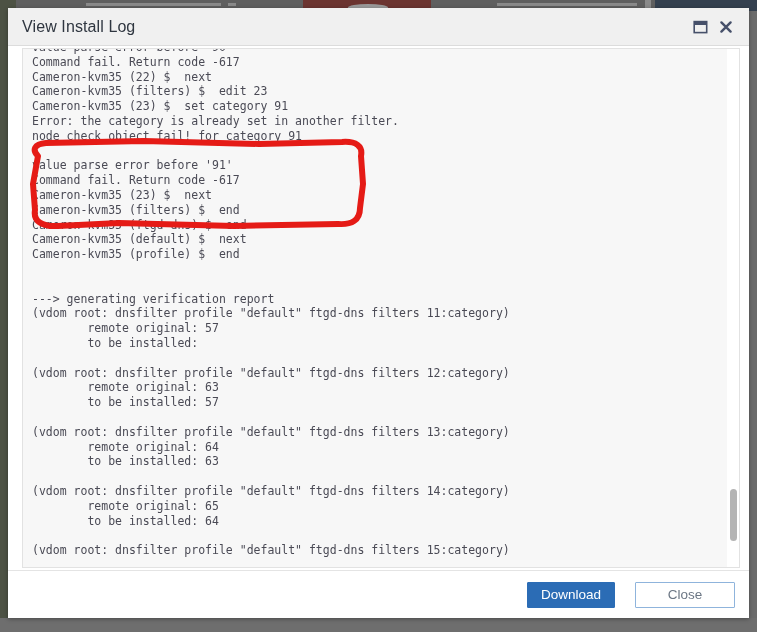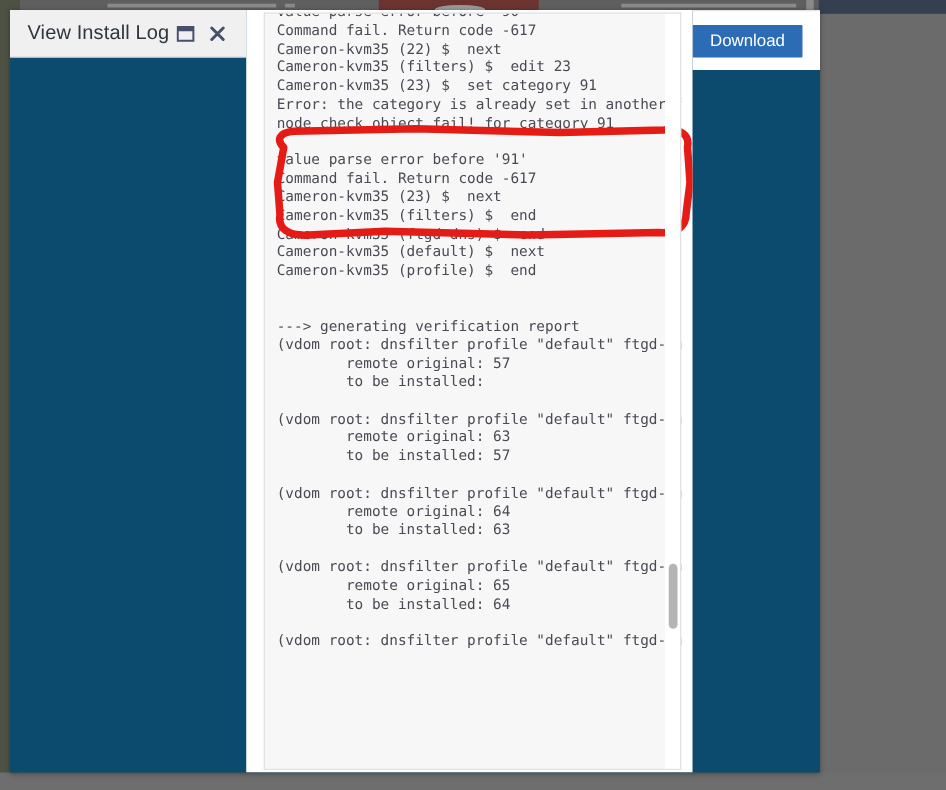--- a/index.html
+++ b/index.html
@@ -33,26 +33,26 @@
   #backdrop .bg-bottom {
     position: absolute; left: 0; bottom: 0; width: 757px; height: 14px;
     background: #6e6e6e;
   }
 
   
   #dialog {
     position: absolute;
     left: 8px;
     top: 8px;
-    width: 648px;
+    width: 741px;
     height: 610px;
-    background: #0c4a6e;
+    background: #5eead4;
     box-shadow: 0 1px 4px rgba(0,0,0,.35);
     display: flex;
-    flex-direction: row;
+    flex-direction: column;
     overflow: hidden;
   }
 
   
   #dialog-header {
     height: 38px;
     min-height: 38px;
     background: #f0f0f0;
     border-bottom: 1px solid #dcdcdc;
     display: flex;
@@ -276,15 +276,16 @@
                L 9,46 Z" fill="none" stroke="#e51b16" stroke-width="6" stroke-linecap="round" stroke-linejoin="round"></path>
     </svg>
 
     <div id="log-scrollbar">
       <div id="log-scrollbar-thumb"></div>
     </div>
   </div>
 
   <div id="dialog-footer">
     <button class="btn btn-primary">Download</button>
+    <button class="btn btn-secondary">Close</button>
   </div>
 
 </div>
 
 </body></html>

